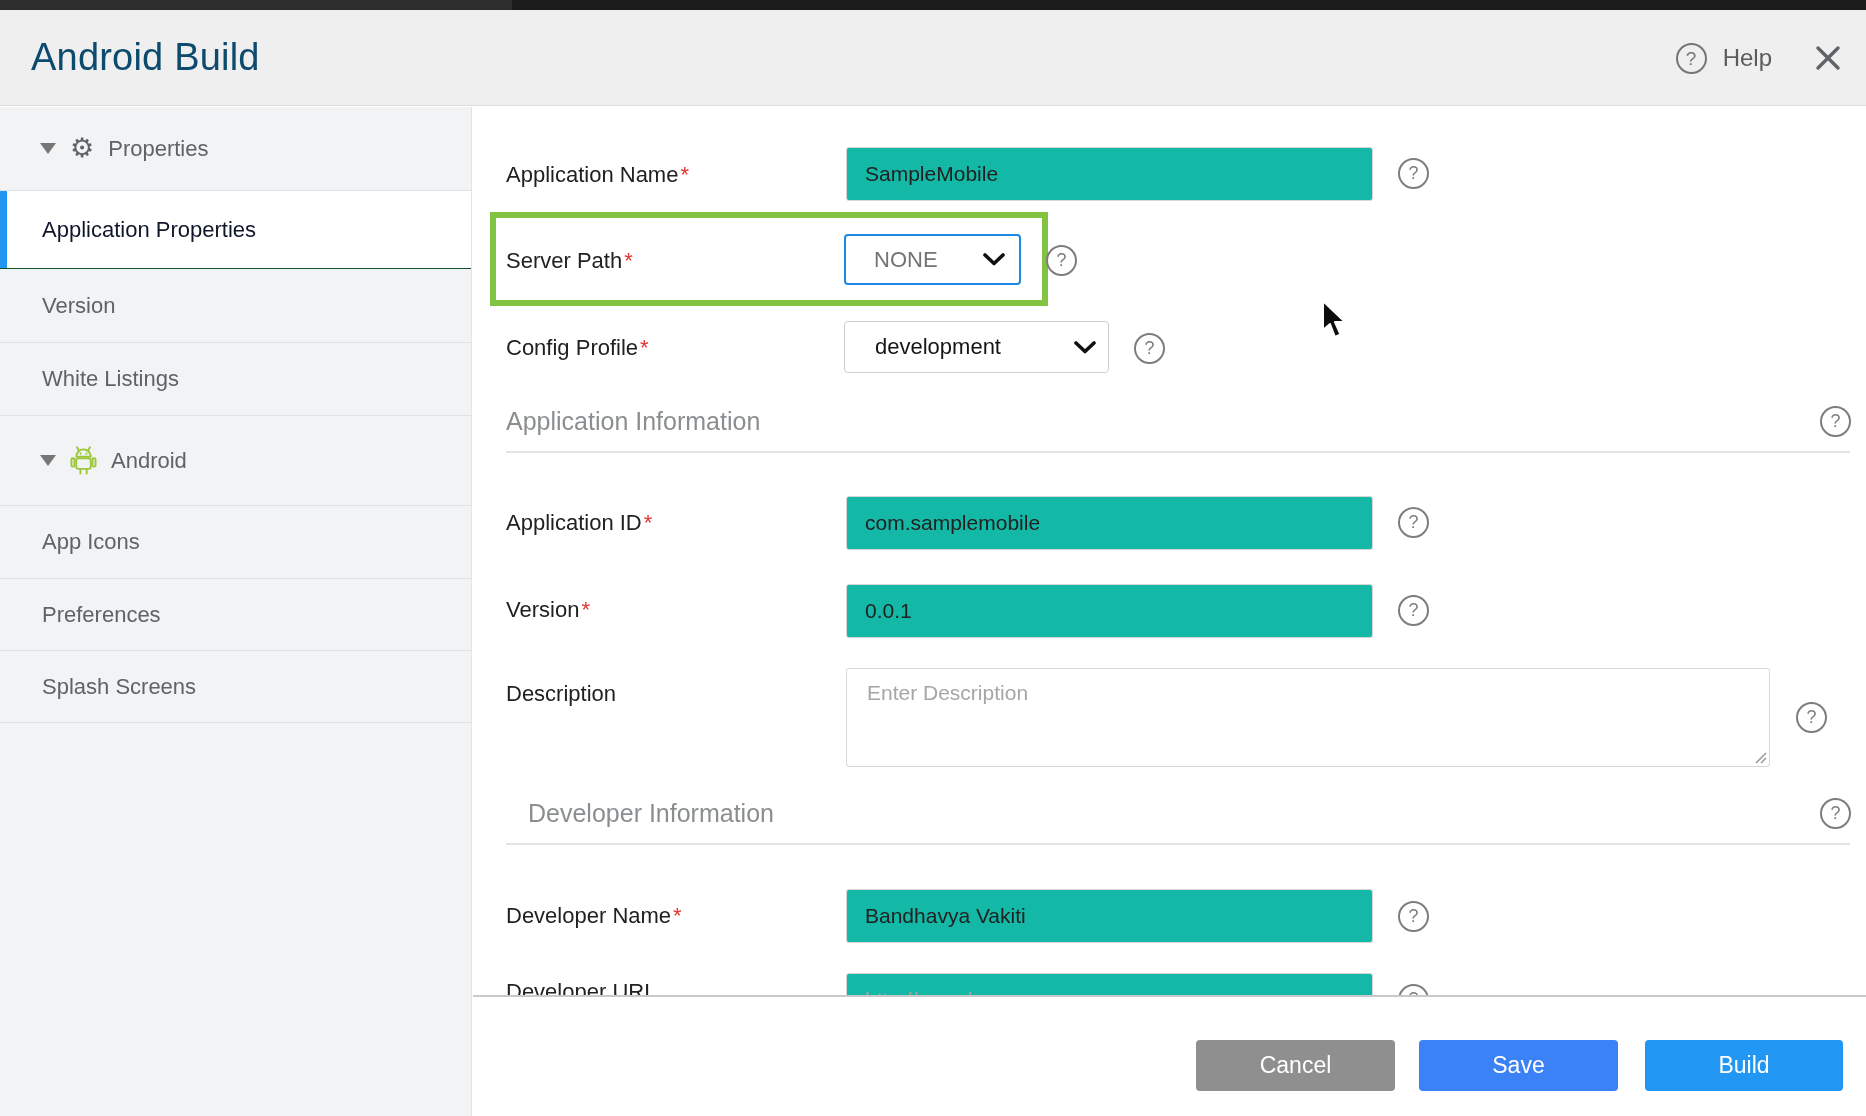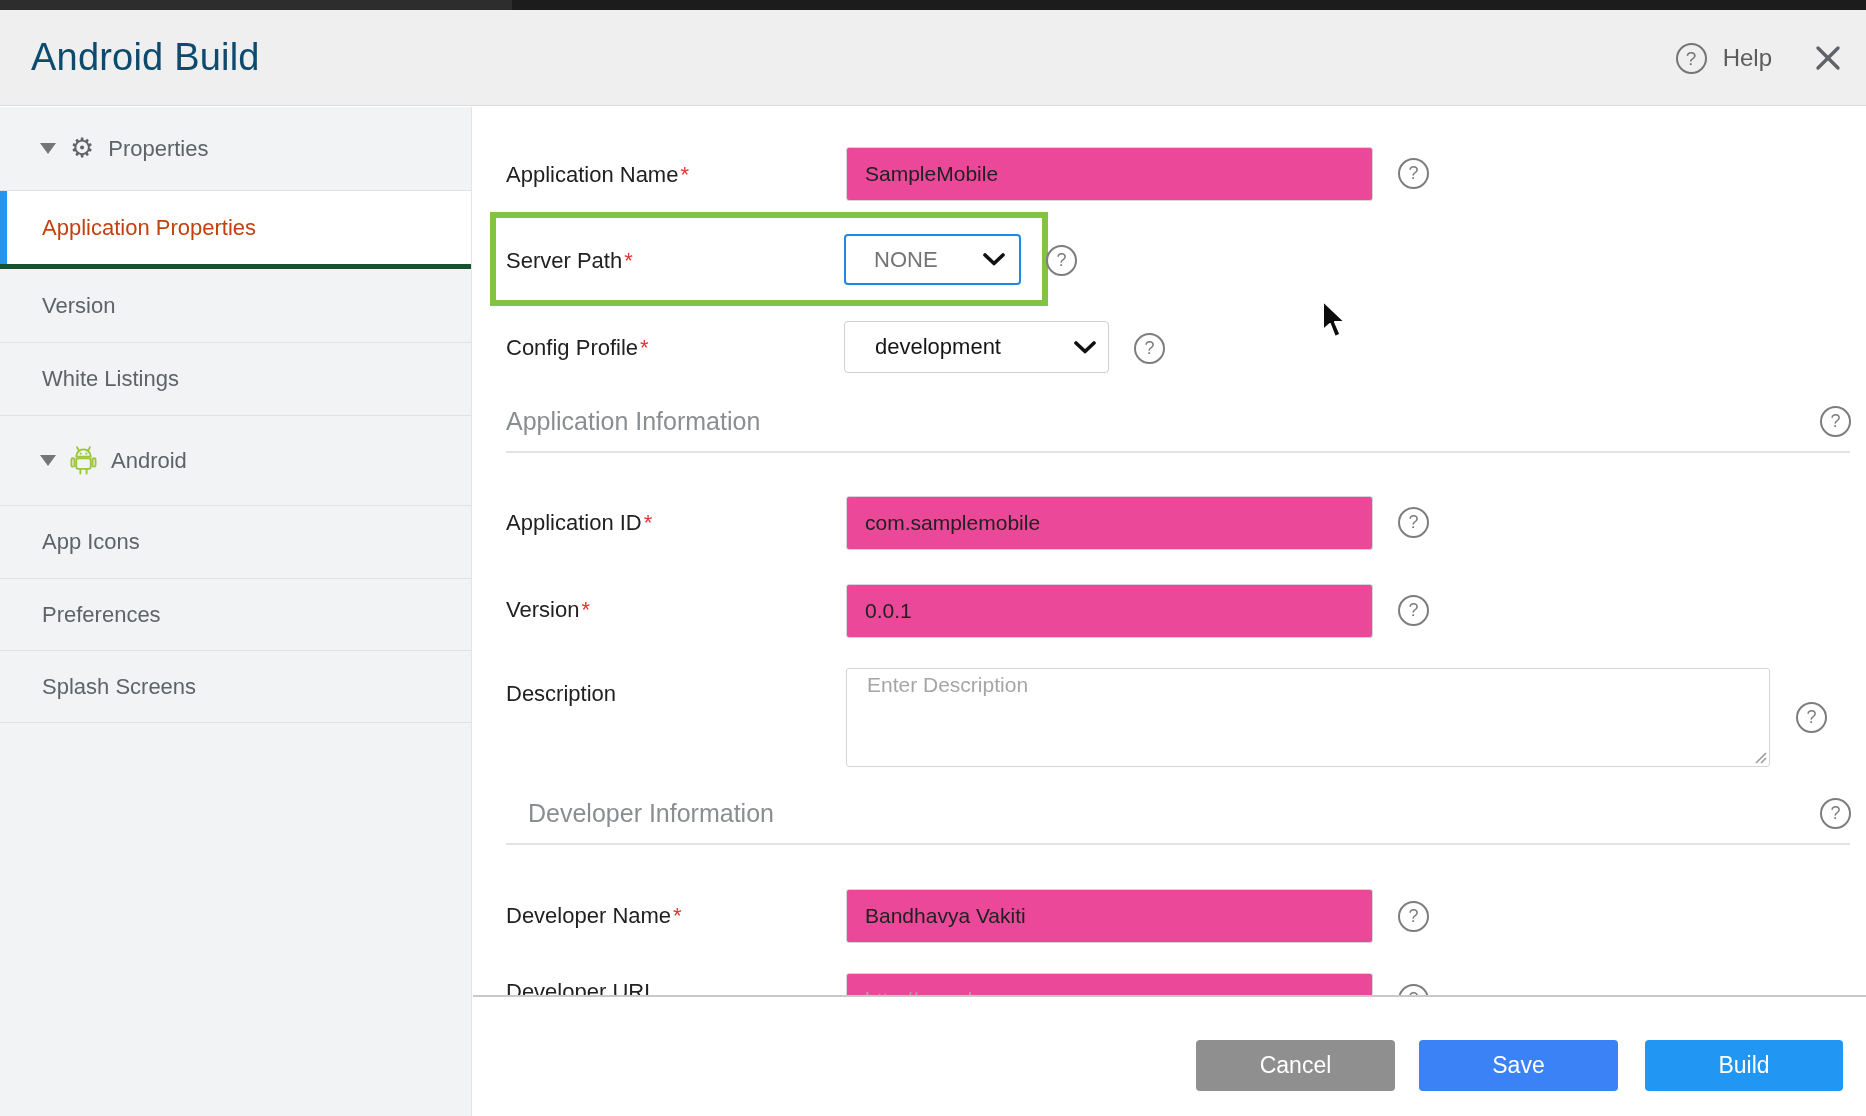--- a/index.html
+++ b/index.html
@@ -28,21 +28,21 @@
              background:#f1f3f4; border-right:1px solid #e2e5e7; }
   .side-item { position:relative; display:flex; align-items:center;
                border-bottom:1px solid #dfe2e4; color:#5f6368; font-size:22px;
                background:#f1f3f4; cursor:pointer; }
   .side-item.group { padding-left:40px; }
   .side-item.leaf  { padding-left:42px; }
   .caret { width:0; height:0; border-left:8px solid transparent; border-right:8px solid transparent;
            border-top:11px solid #757575; margin-right:14px; }
   .gear-glyph { font-size:27px; color:#5f6368; margin-right:14px; line-height:1; }
   .droid { margin-right:14px; }
-  .side-item.active { background:#ffffff; color:#c2410c; border-bottom:5px solid #14532d; }
+  .side-item.active { background:#ffffff; color:#0f172a; border-bottom:1px solid #14532d; }
   .active-bar { position:absolute; left:0; top:0; width:7px; height:100%; background:#2196f3; }
 
   
   .h-props  { height:84px; }
   .h-appprops { height:78px; }
   .h-plugins { height:74px; }
   .h-white  { height:73px; }
   .h-android { height:90px; }
   .h-pref   { height:72px; }
   .h-icons  { height:73px; }
@@ -50,21 +50,21 @@
 
   
   .form-view { position:absolute; left:473px; top:107px; width:1393px; height:889px;
                background:#ffffff; overflow:hidden; }
   .abs { position:absolute; }
 
   .field-label { font-size:22px; color:#212121; white-space:nowrap; }
   .req { color:#e3342f; margin-left:2px; }
 
   .text-input { position:absolute; width:527px; height:54px; border:1px solid #d6d6d6; border-radius:3px;
-                background:#ec4899; font-family:"Liberation Sans",sans-serif;
+                background:#14b8a6; font-family:"Liberation Sans",sans-serif;
                 font-size:21px; color:#212121; padding:0 18px; outline:none; }
   .text-input::placeholder { color:#a6a6a6; }
 
   .help-icon { position:absolute; width:31px; height:31px; border:2px solid #7d7d7d; border-radius:50%;
                color:#7d7d7d; font-size:18px; display:flex; align-items:center; justify-content:center;
                background:#fff; cursor:pointer; }
 
   .green-box { position:absolute; border:6px solid #82c341; background:transparent; }
 
   .select-box { position:absolute; background:#fff; display:flex; align-items:center;
@@ -72,21 +72,21 @@
   .select-none { border:2px solid #1e88e5; border-radius:4px; padding:0 14px 0 28px;
                  font-size:22px; font-weight:500; color:#737373; }
   .select-gray { border:1px solid #cfcfcf; border-radius:4px; padding:0 12px 0 30px;
                  font-size:22px; color:#161616; }
 
   .section-heading { font-size:25px; color:#8b8e90; }
   .section-rule { position:absolute; height:2px; background:#e3e3e3; }
 
   .desc-area { position:absolute; border:1px solid #d6d6d6; border-radius:3px; resize:none;
                font-family:"Liberation Sans",sans-serif; font-size:21px; color:#212121;
-               padding:4px 20px; outline:none; }
+               padding:12px 20px; outline:none; }
   .desc-area::placeholder { color:#a6a6a6; }
   .resize-grip { position:absolute; width:14px; height:14px; pointer-events:none; }
 
   .bottom-rule { position:absolute; left:473px; top:995px; width:1393px; height:2px; background:#c9c9c9; }
 
   
   .btn { position:absolute; top:1040px; height:51px; border:none; border-radius:4px;
          color:#ffffff; font-family:"Liberation Sans",sans-serif; font-size:23px; cursor:pointer; }
   .btn-cancel { left:1196px; width:199px; background:#8f8f8f; }
   .btn-save   { left:1419px; width:199px; background:#3b82f6; }

